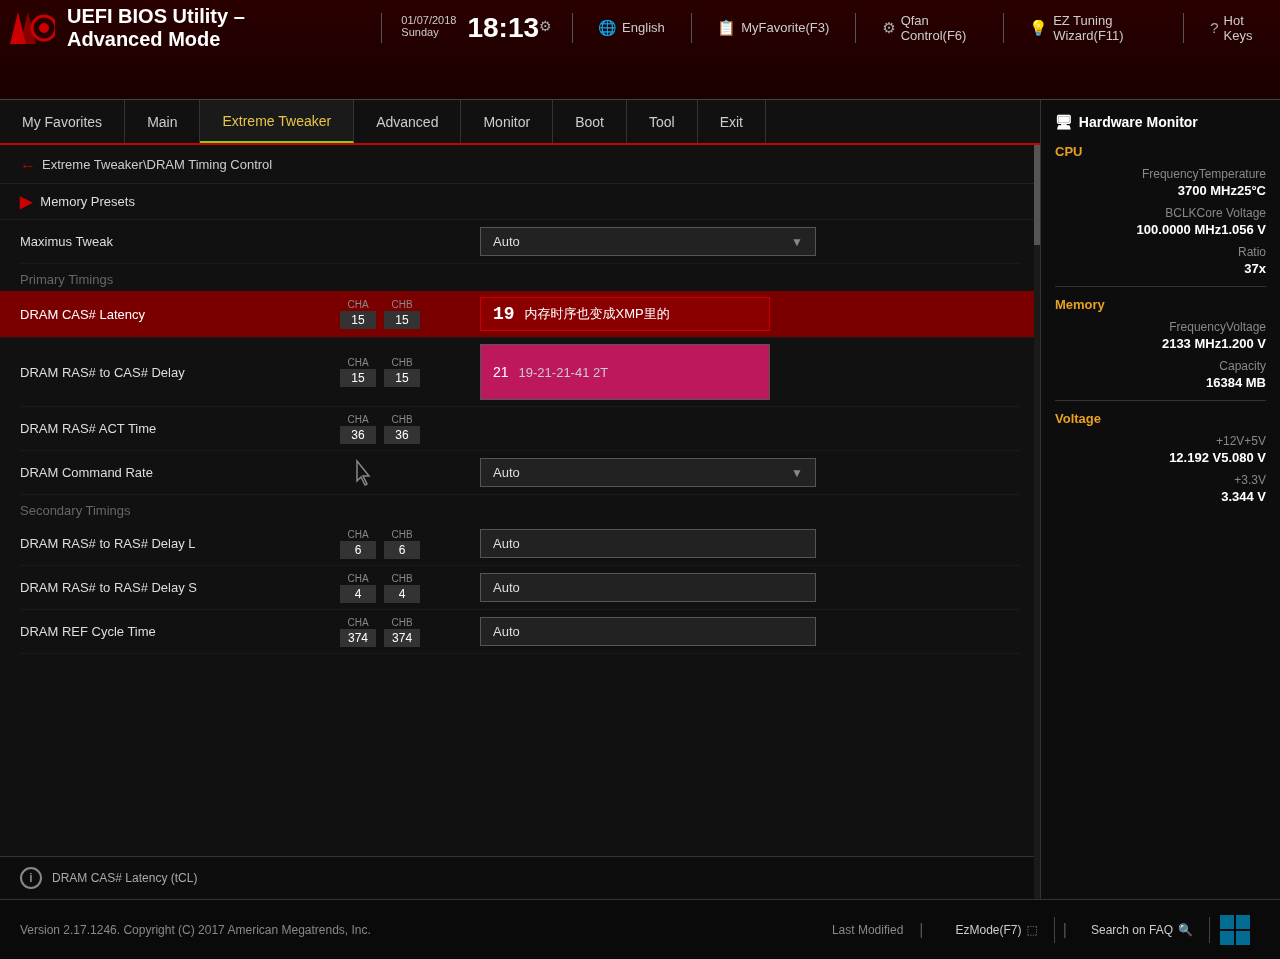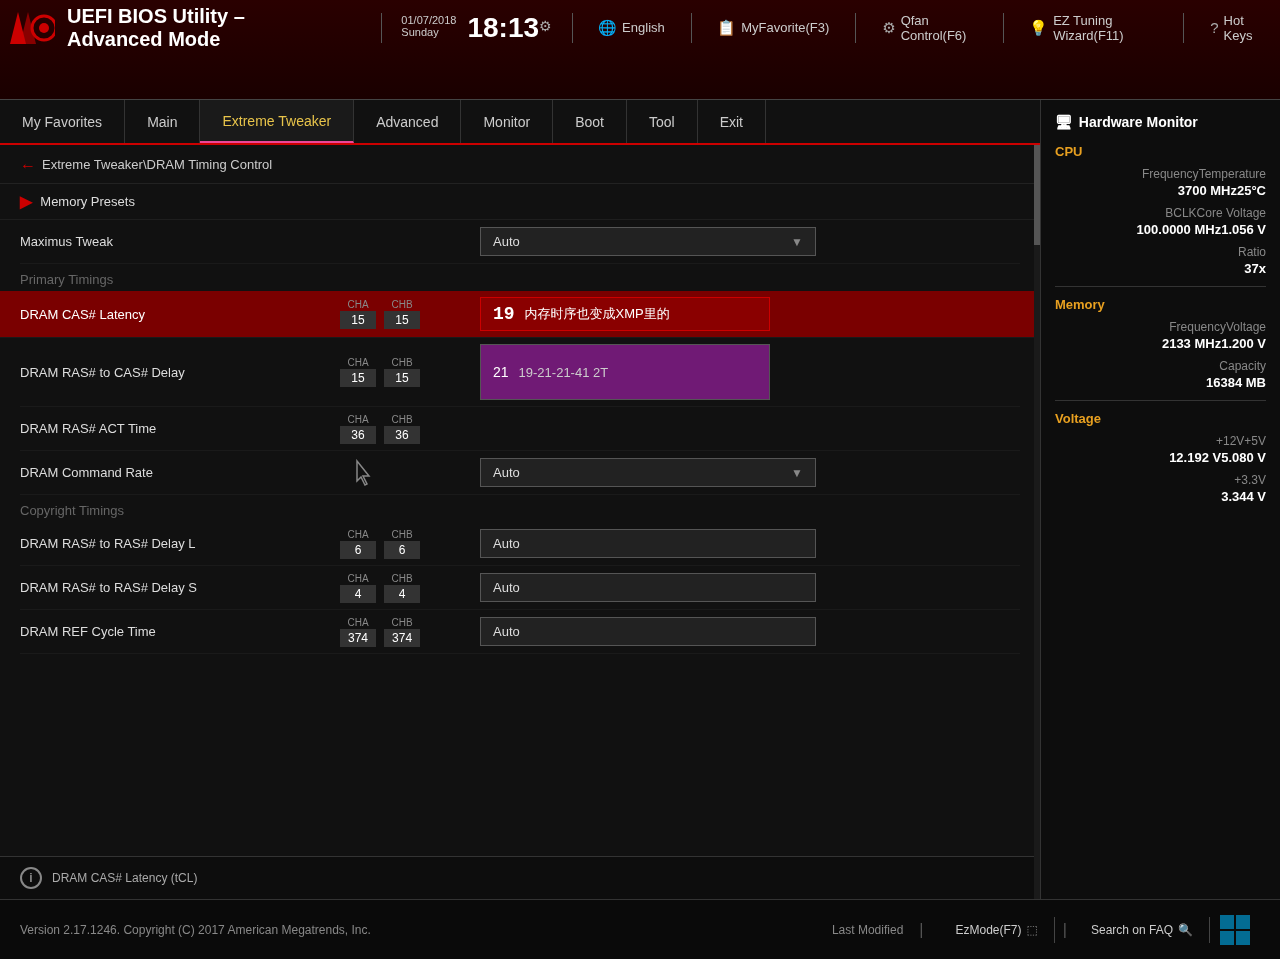--- a/index.html
+++ b/index.html
@@ -347,21 +347,21 @@
     <div class="header-btn">
       <span class="header-icon">?</span>
       <span>Hot Keys</span>
     </div>
   </div>
 </div>
 
 <div class="nav-bar">
   <div class="nav-item">My Favorites</div>
   <div class="nav-item">Main</div>
-  <div class="nav-item active" style="color:#e8c44a;border-bottom:2px solid #ec4899;">Extreme Tweaker</div>
+  <div class="nav-item active" style="color:#e8c44a;border-bottom:2px solid #84cc16;">Extreme Tweaker</div>
   <div class="nav-item">Advanced</div>
   <div class="nav-item">Monitor</div>
   <div class="nav-item">Boot</div>
   <div class="nav-item">Tool</div>
   <div class="nav-item">Exit</div>
 </div>
 
 <div class="right-panel">
   <div class="hw-monitor-title">
     <span>🖥</span>
@@ -482,21 +482,21 @@
         <div class="channel-box">
           <span class="channel-label">CHA</span>
           <span class="channel-value">15</span>
         </div>
         <div class="channel-box">
           <span class="channel-label">CHB</span>
           <span class="channel-value">15</span>
         </div>
       </div>
       <div class="setting-control">
-        <div style="background:#701a75;border:1px solid #555;color:#ddd;padding:19px 12px;font-size:13px;width:290px;display:flex;align-items:center;gap:10px;">
+        <div style="background:#be185d;border:1px solid #555;color:#ddd;padding:19px 12px;font-size:13px;width:290px;display:flex;align-items:center;gap:10px;">
           <span style="font-size:14px;color:#fff;">21</span>
           <span style="color:#ccc;font-size:13px;">19-21-21-41 2T</span>
         </div>
       </div>
     </div>
 
     <div class="setting-row">
       <div class="setting-name">DRAM RAS# ACT Time</div>
       <div class="cha-chb">
         <div class="channel-box">
@@ -521,21 +521,21 @@
         </div>
       </div>
       <div class="setting-control">
         <div class="dropdown-control">
           <span>Auto</span>
           <span class="dropdown-arrow">▼</span>
         </div>
       </div>
     </div>
 
-    <div class="section-label">Copyright Timings</div>
+    <div class="section-label">Secondary Timings</div>
 
     <div class="setting-row">
       <div class="setting-name">DRAM RAS# to RAS# Delay L</div>
       <div class="cha-chb">
         <div class="channel-box">
           <span class="channel-label">CHA</span>
           <span class="channel-value">6</span>
         </div>
         <div class="channel-box">
           <span class="channel-label">CHB</span>

